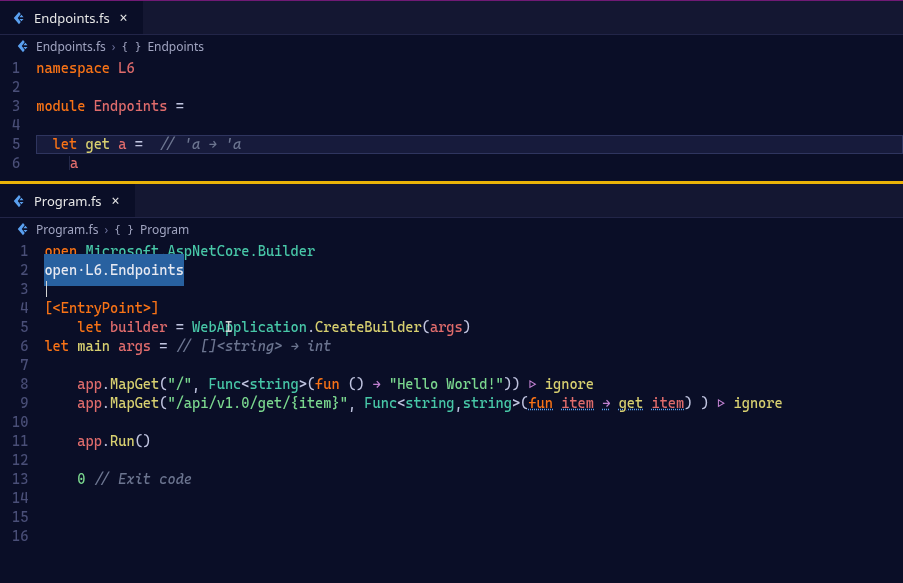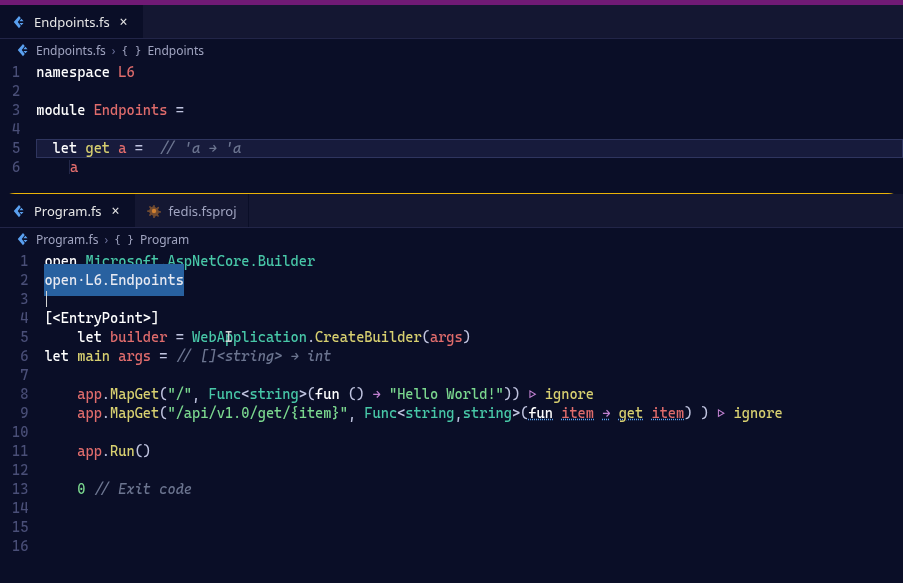--- a/index.html
+++ b/index.html
@@ -9,24 +9,24 @@
     color: #d4d4d4;
     width: 903px;
     height: 583px;
     overflow: hidden;
     display: flex;
     flex-direction: column;
   }
   .pane {
     display: flex;
     flex-direction: column;
-    border-top: 5px solid #701a75;
+    border-top: 1px solid #701a75;
   }
   .pane.top { flex: 0 0 auto; }
-  .pane.bottom { flex: 1 1 auto; border-top: 1px solid #eab308; margin-top: 14px; border-radius: 15px; }
+  .pane.bottom { flex: 1 1 auto; border-top: 3px solid #eab308; margin-top: 6px; }
   .tabbar {
     display: flex;
     align-items: stretch;
     height: 34px;
     background: #141732;
     border-bottom: 1px solid #222548;
   }
   .tab {
     display: flex;
     align-items: center;
@@ -70,21 +70,21 @@
     text-align: right;
     color: #4a4f78;
     padding: 2px 16px 2px 12px;
     user-select: none;
   }
   .gutter .ln { display: block; height: 19px; }
   .content { padding: 2px 0; flex: 1; position: relative; }
   .line { height: 19px; white-space: pre; }
   .line.current { background: rgba(100, 110, 180, 0.15); box-shadow: inset 0 0 0 1px rgba(120,130,200,0.25); }
   .line .indent-guide { border-left: 1px solid rgba(110,120,180,0.25); display:inline-block; width: 0; height: 14px; vertical-align: -2px; }
-  .tok-kw  { color: #ffffff; text-align: center; }         
+  .tok-kw  { color: #f97316; text-align: center; }         
   .tok-ns  { color: #48c8a8; }         
   .tok-fn  { color: #d8d070; }         
   .tok-id  { color: #e06c6c; }         
   .tok-p   { color: #c0c4e0; }         
   .tok-cmt { color: #6c7590; font-style: italic; }
   .tok-str { color: #7bd88f; }
   .tok-op  { color: #c080d0; }
   .tok-num { color: #7bd88f; }
   .sel { background:#2861a0; color:#e8eaf2; padding:8px 0; }
   .underlined { text-decoration: underline; text-decoration-style: dotted; text-decoration-color: #5aa0f0; }
@@ -159,29 +159,20 @@
 <div class="pane bottom">
   <div class="tabbar">
     <div class="tab active">
       <span class="fs-icon">
         <svg viewBox="0 0 16 16" fill="currentColor">
             <path d="M8 1 2 8l6 7 2-2.3L6.6 8 10 3.3 8 1zm2.8 3.2L13.2 7h-4.8l2.4-2.8zm0 7.6L8.4 9h4.8l-2.4 2.8z"></path>
           </svg>
       </span>
       <span>Program.fs</span>
       <span class="tabclose">×</span>
-    </div>
-    <div class="tab">
-      <span class="fs-icon fsproj-icon">
-        <svg viewBox="0 0 16 16" fill="currentColor">
-            <circle cx="8" cy="8" r="2.5"></circle>
-            <path d="M8 1a1 1 0 011 1v1.5a5 5 0 012 1.1l1-1a1 1 0 111.4 1.4l-1 1a5 5 0 011.1 2H15a1 1 0 010 2h-1.5a5 5 0 01-1.1 2l1 1a1 1 0 01-1.4 1.4l-1-1a5 5 0 01-2 1.1V15a1 1 0 01-2 0v-1.5a5 5 0 01-2-1.1l-1 1a1 1 0 01-1.4-1.4l1-1a5 5 0 01-1.1-2H1a1 1 0 010-2h1.5a5 5 0 011.1-2l-1-1a1 1 0 011.4-1.4l1 1a5 5 0 012-1.1V2a1 1 0 011-1z" fill-opacity=".5"></path>
-          </svg>
-      </span>
-      <span>fedis.fsproj</span>
     </div>
   </div>
 
   <div class="breadcrumb">
     <span class="fs-icon">
       <svg viewBox="0 0 16 16" fill="currentColor">
           <path d="M8 1 2 8l6 7 2-2.3L6.6 8 10 3.3 8 1zm2.8 3.2L13.2 7h-4.8l2.4-2.8zm0 7.6L8.4 9h4.8l-2.4 2.8z"></path>
         </svg>
     </span>
     <span>Program.fs</span>

